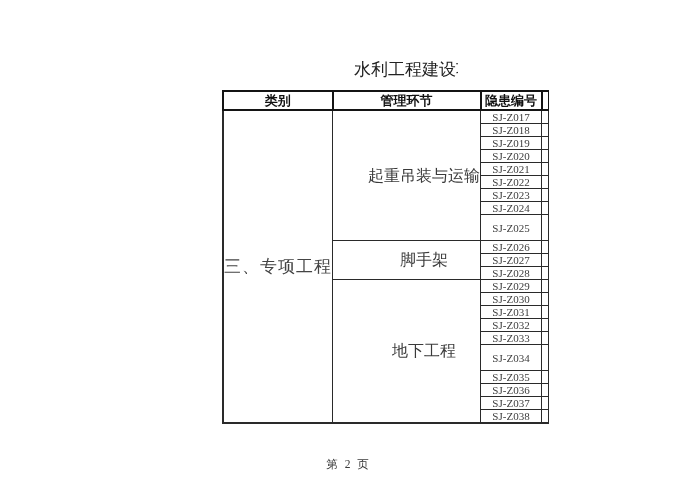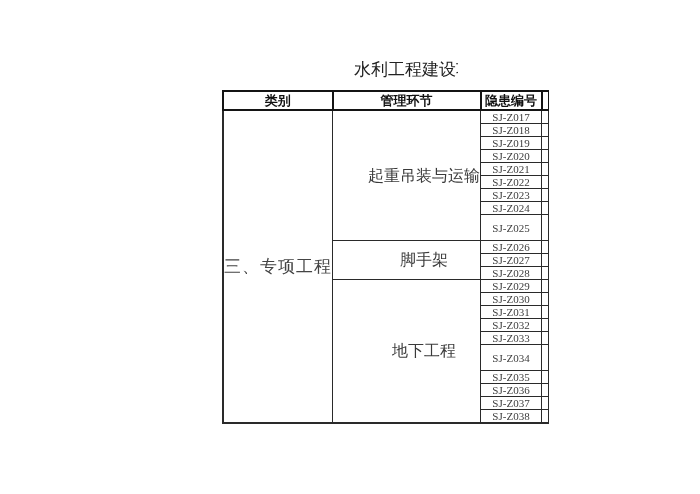--- a/index.html
+++ b/index.html
@@ -196,14 +196,15 @@
           <td class="code">SJ-Z037</td>
           <td class="sliver"></td>
         </tr>
         <tr class="r last">
           <td class="code">SJ-Z038</td>
           <td class="sliver"></td>
         </tr>
       </tbody>
   </table>
 
+  <div class="page-footer">第 2 页</div>
 
 </div>
 
 </body></html>

